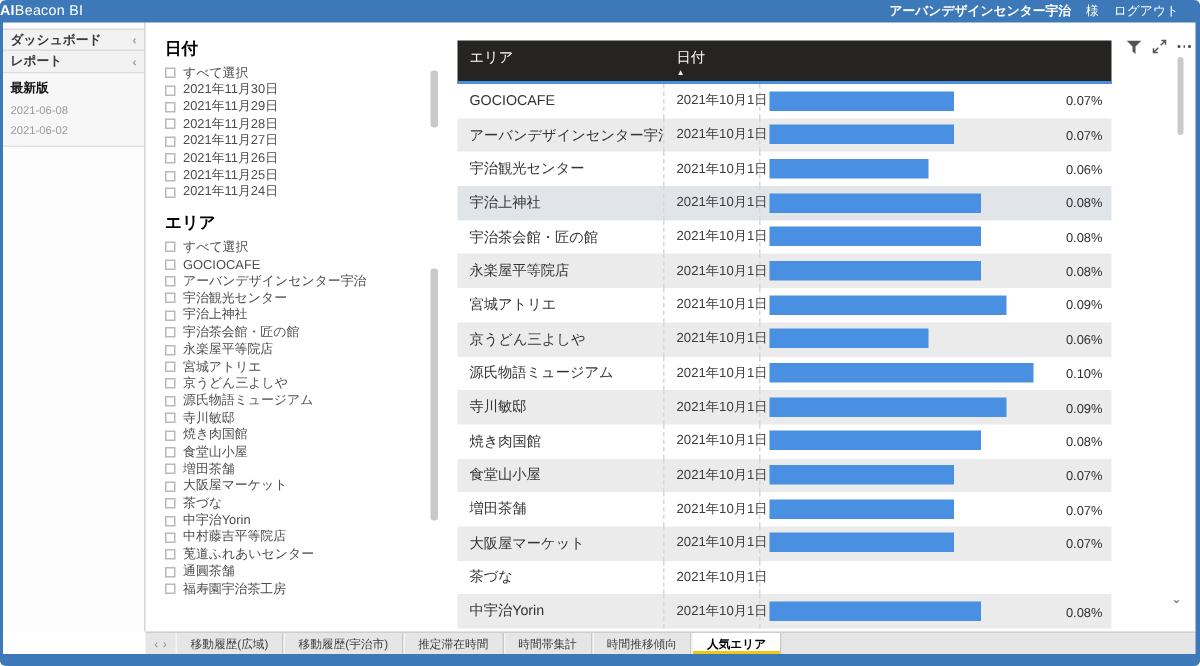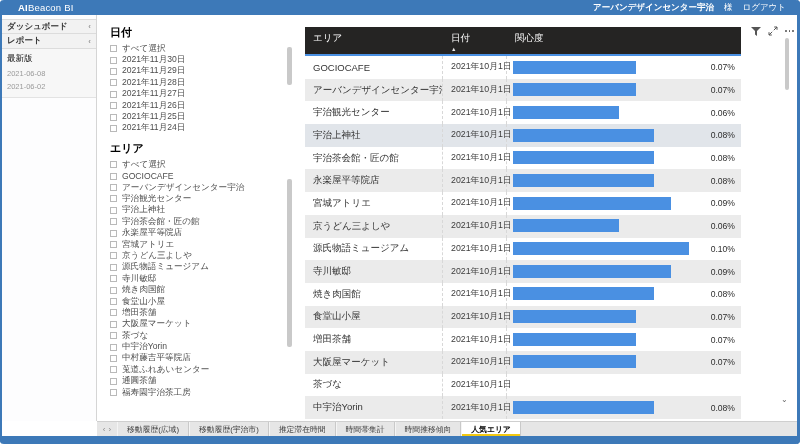--- a/index.html
+++ b/index.html
@@ -8,35 +8,35 @@
          overflow:hidden; border-radius:4px; }
   
   .edge { position:absolute; background:#3d79b8; z-index:50; }
   #edge-left { left:0; top:0; bottom:0; width:2px; }
   #edge-right { right:0; top:0; bottom:0; width:3px; }
   #edge-bottom { left:0; right:0; bottom:0; height:8px; }
 
   
   #topbar { position:absolute; left:0; top:0; width:800px; height:15px; background:#3d79b8;
             color:#fff; display:flex; align-items:center; font-size:8.5px; z-index:60; }
-  #brand { margin-left:18px; font-size:9.5px; letter-spacing:.2px; }
+  #brand { font-size:9.5px; letter-spacing:.2px; }
   #brand b { font-weight:bold; }
   #topbar-right { margin-left:auto; margin-right:14px; display:flex; gap:10px; align-items:center; }
   #account-name { font-weight:bold; }
 
   
   #sidebar { position:absolute; left:2px; top:15px; width:95px; bottom:23px; background:#fdfdfe;
              border-right:1px solid #d5d5d5; }
   .nav-item { height:15px; background:#f2f2f2; border-bottom:1px solid #dcdcdc;
               display:flex; align-items:center; padding:0 5px; font-size:8.5px; font-weight:bold;
               color:#3a3a3a; cursor:pointer; }
   .nav-item:first-child { border-top:1px solid #dcdcdc; margin-top:4px; }
   .nav-caret { margin-left:auto; color:#999; font-size:8px; }
   #version-block { background:#f7f7f7; border-bottom:1px solid #e3e3e3; padding:4px 5px 6px 5px; }
-  #latest-label { font-size:8.5px; font-weight:normal; color:#111; margin-bottom:4px; }
+  #latest-label { font-size:8.5px; font-weight:bold; color:#111; margin-bottom:4px; }
   .version-date { font-size:7.5px; color:#9a9a9a; margin-bottom:4px; cursor:pointer; }
 
   
   #filter-panel { position:absolute; left:98px; top:15px; width:204px; bottom:23px; background:#fff; }
   .filter-title { font-size:11px; font-weight:bold; color:#000; padding:10px 0 3px 12px; }
   .filter-title.second { padding-top:7px; }
   .flist { padding-left:12px;text-align:right; }
   .fitem { display:flex; align-items:center; height:11.4px; font-size:8.6px; color:#4d4d4d;
            white-space:nowrap; overflow:hidden; cursor:pointer; }
   .cb { width:7px; height:7px; border:1px solid #b9b9b9; background:#fff; margin-right:5px; flex:none; }
@@ -251,21 +251,20 @@
   </div>
 </div>
 
 <div id="table">
   <div id="thead" style="background: rgb(37, 36, 35);">
     <div class="hc hc-area">エリア</div>
     <div class="hc hc-date">
       <span>日付</span>
       <span class="sort-ic">▲</span>
     </div>
-    <div class="hc hc-val">関心度</div>
   </div>
   <div id="tbody">
       <div class="trow">
         <div class="c-area">GOCIOCAFE</div>
         <div class="c-date">2021年10月1日</div>
         <div class="c-val">
           <div class="bar" style="width: 123.2px; background: rgb(74, 144, 226);"></div>
           <span class="pct">0.07%</span>
         </div>
       </div>

